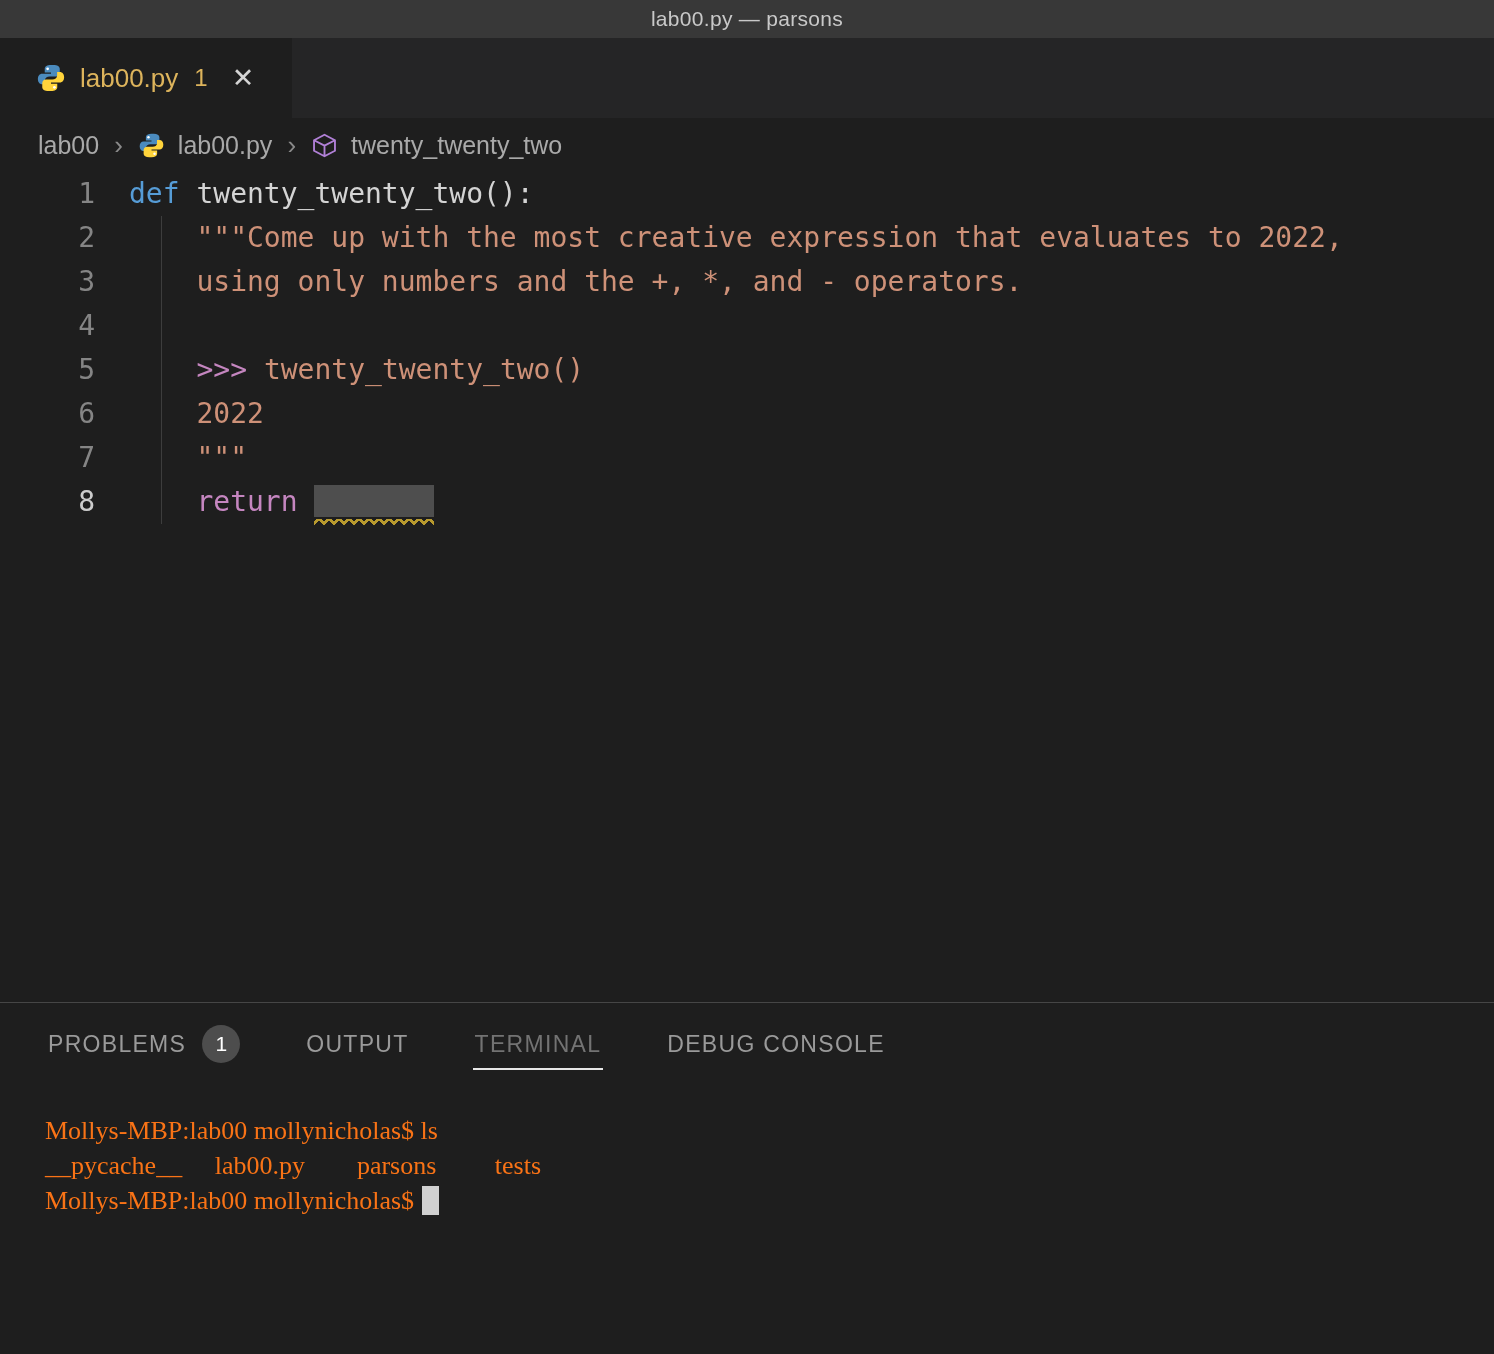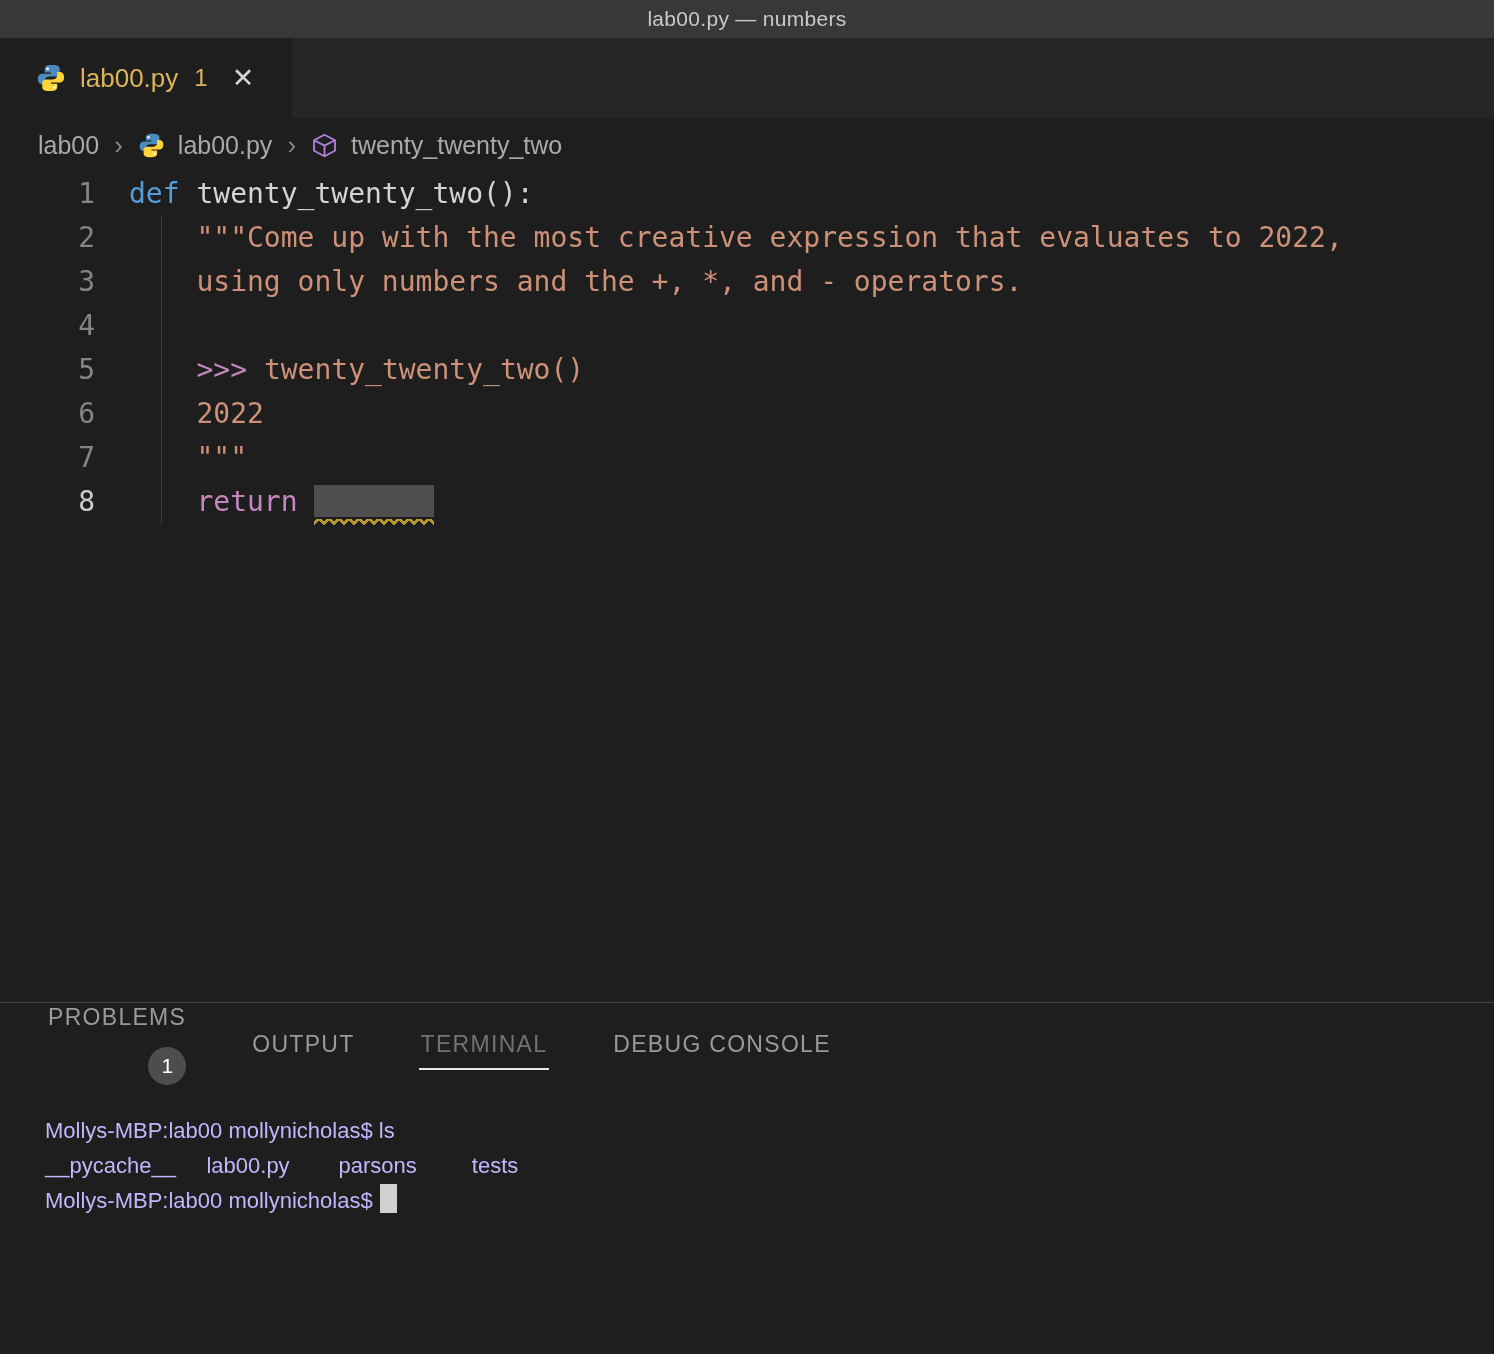--- a/index.html
+++ b/index.html
@@ -71,46 +71,46 @@
     background:#3d3d3d;
   }
 
   
   .panel { height:352px; flex:none; background:#1e1e1e; border-top:1px solid #464646; display:flex; flex-direction:column; }
   .panel-tabs {
     height:84px; flex:none; display:flex; align-items:center;
     padding-left:46px; gap:62px;
   }
   .panel-tab {
-    display:flex; align-items:flex-end; gap:16px;
+    display:flex; align-items:center; gap:16px;
     font-size:23px; letter-spacing:1.3px; color:#9a9a9a;
-    padding:10px 2px; border-bottom:2px solid transparent; cursor:default;flex-direction:column;
+    padding:10px 2px; border-bottom:2px solid transparent; cursor:default;
   }
   .panel-tab.active { color:#737373; border-bottom-color:#e7e7e7; }
   .count-badge {
     width:38px; height:38px; border-radius:50%;
     background:#4d4d4d; color:#ffffff; font-size:21px; letter-spacing:0;
     display:flex; align-items:center; justify-content:center;
   }
   .terminal {
     flex:1; padding:26px 0 0 45px;
-    font-family:Liberation Sans, sans-serif;
-    font-size:22px; line-height:35px; color:#c4b5fd;
+    font-family:Liberation Serif, serif;
+    font-size:26px; line-height:35px; color:#f97316;
   }
   .term-line { white-space:pre; }
   .cursor {
     display:inline-block; width:17px; height:29px;
     background:#d0d0d0; vertical-align:text-bottom; margin-left:1px;
   }
 </style>
 </head>
 <body>
 
 <div class="titlebar">
-  <span>lab00.py — numbers</span>
+  <span>lab00.py — parsons</span>
 </div>
 
 <div class="tabbar">
   <div class="tab">
     <span class="py-icon">
       <svg viewBox="0 0 24 24" width="30" height="30">
         <path fill="#4B8BBE" d="M11.9 1.6c-3 0-4.9 1.1-4.9 3v2.9h5v1H4.9c-2 0-3.4 1.7-3.4 4.2s1.4 4.2 3.4 4.2h2.2v-2.9c0-2 1.8-3.2 3.9-3.2h5c1.7 0 3-1.3 3-3V4.6c0-1.9-2-3-5-3h-2.1z"></path>
         <path fill="#FFD43B" d="M12.1 22.4c3 0 4.9-1.1 4.9-3v-2.9h-5v-1h7.1c2 0 3.4-1.7 3.4-4.2s-1.4-4.2-3.4-4.2h-2.2V10c0 2-1.8 3.2-3.9 3.2H8c-1.7 0-3 1.3-3 3v3.2c0 1.9 2 3 5 3h2.1z"></path>
         <circle fill="#ffffff" cx="9.3" cy="4.6" r="1.1"></circle>
         <circle fill="#ffffff" cx="14.7" cy="19.4" r="1.1"></circle>

